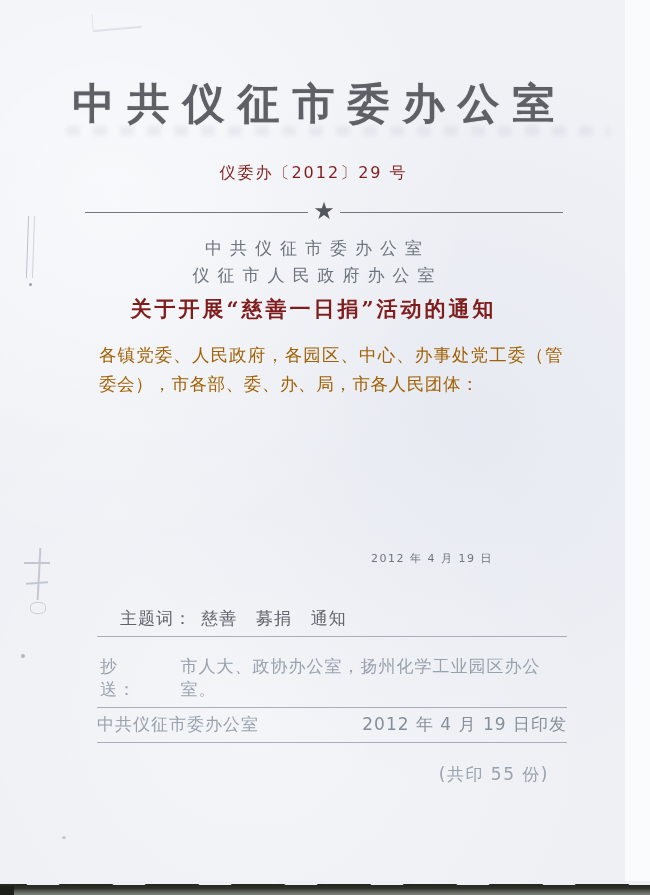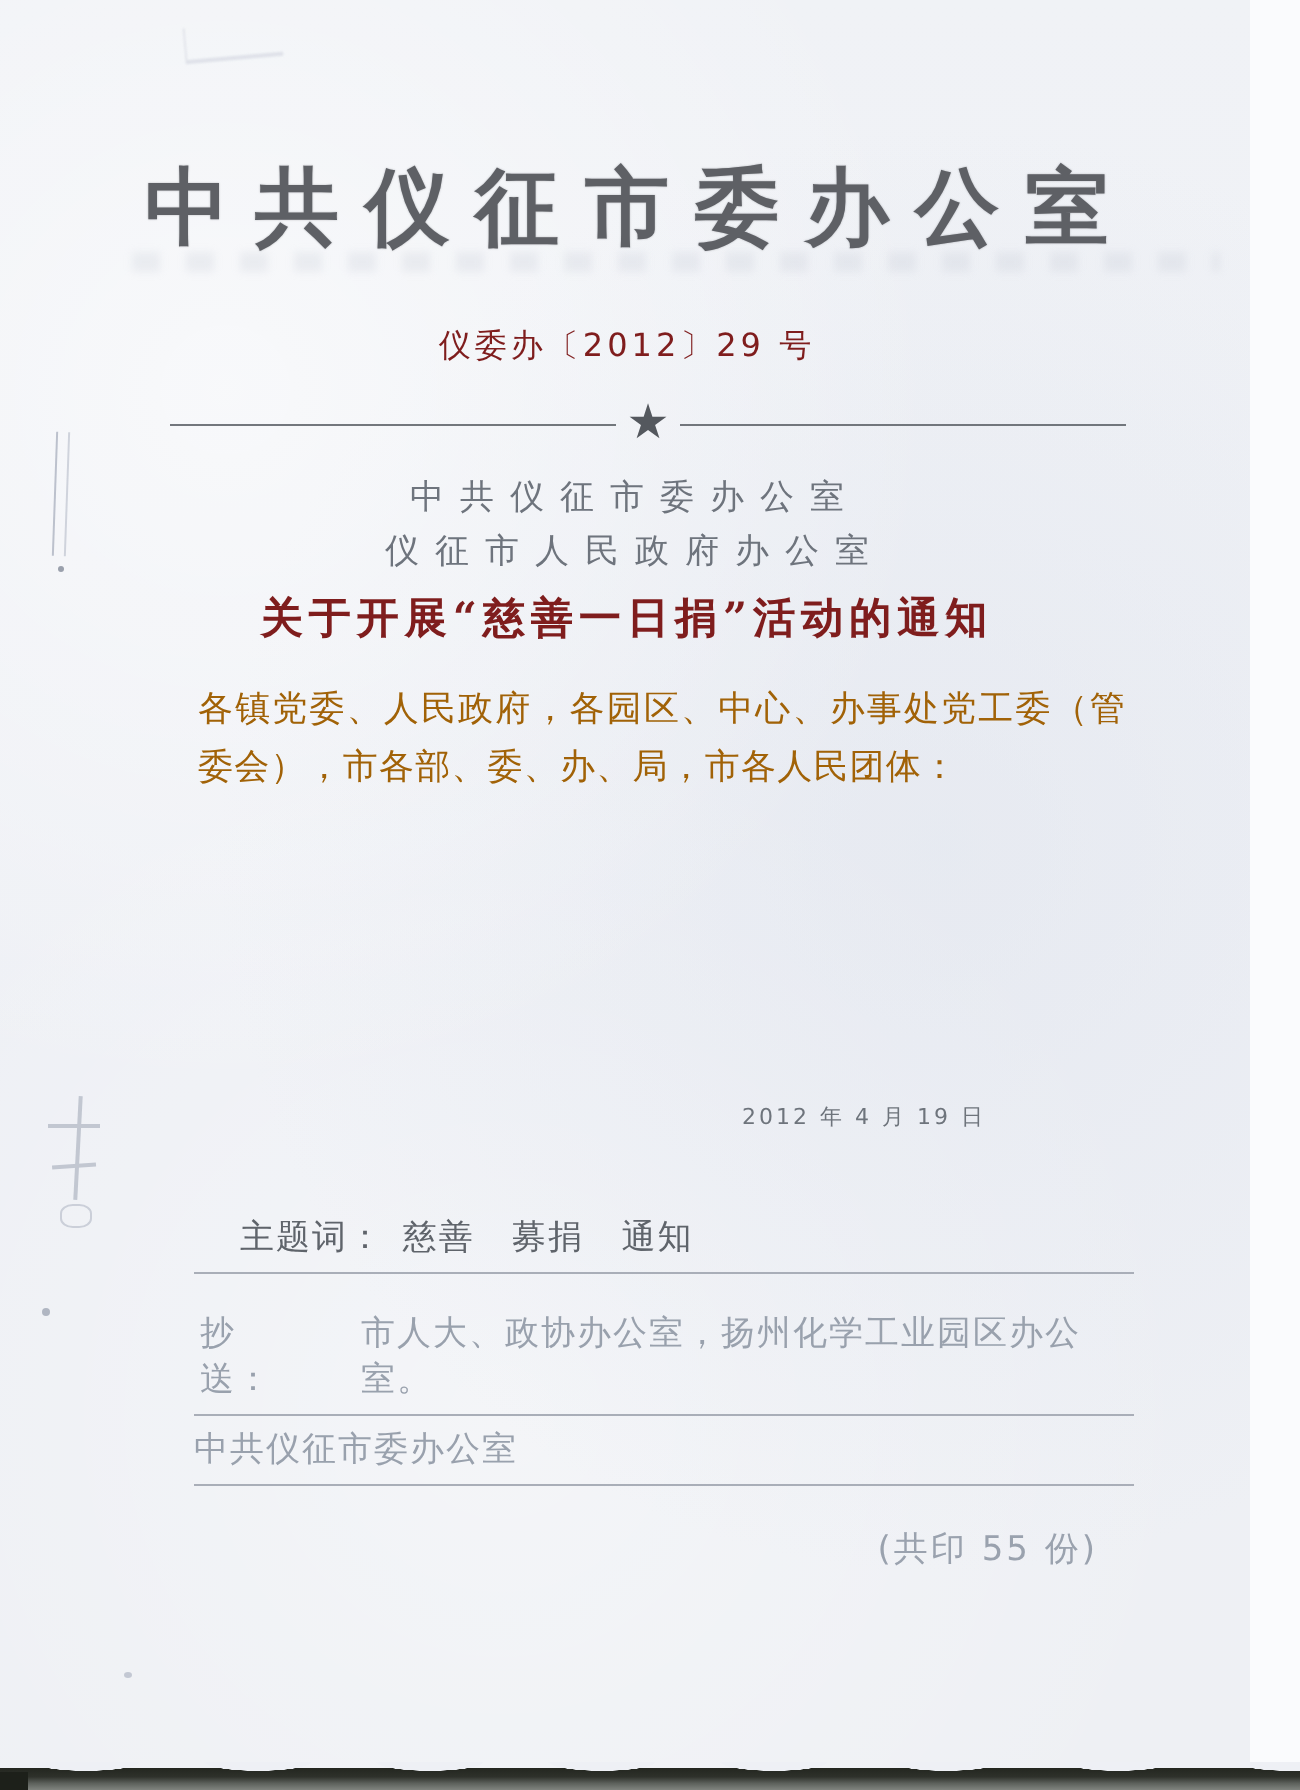--- a/index.html
+++ b/index.html
@@ -171,20 +171,21 @@
     <div class="f-rule"></div>
 
     <div class="f-row cc-row">
       <span>抄　送：</span>
       <span class="cc-value">市人大、政协办公室，扬州化学工业园区办公室。</span>
     </div>
     <div class="f-rule"></div>
 
     <div class="f-row issuer-row">
       <span>中共仪征市委办公室</span>
+      <span class="print-date">2012 年 4 月 19 日印发</span>
     </div>
     <div class="f-rule"></div>
 
     <div class="f-row copies-row">
       <span>(共印 55 份)</span>
     </div>
   </div>
 
   <div class="edge-bottom"></div>
   <div class="edge-scallops"></div>

